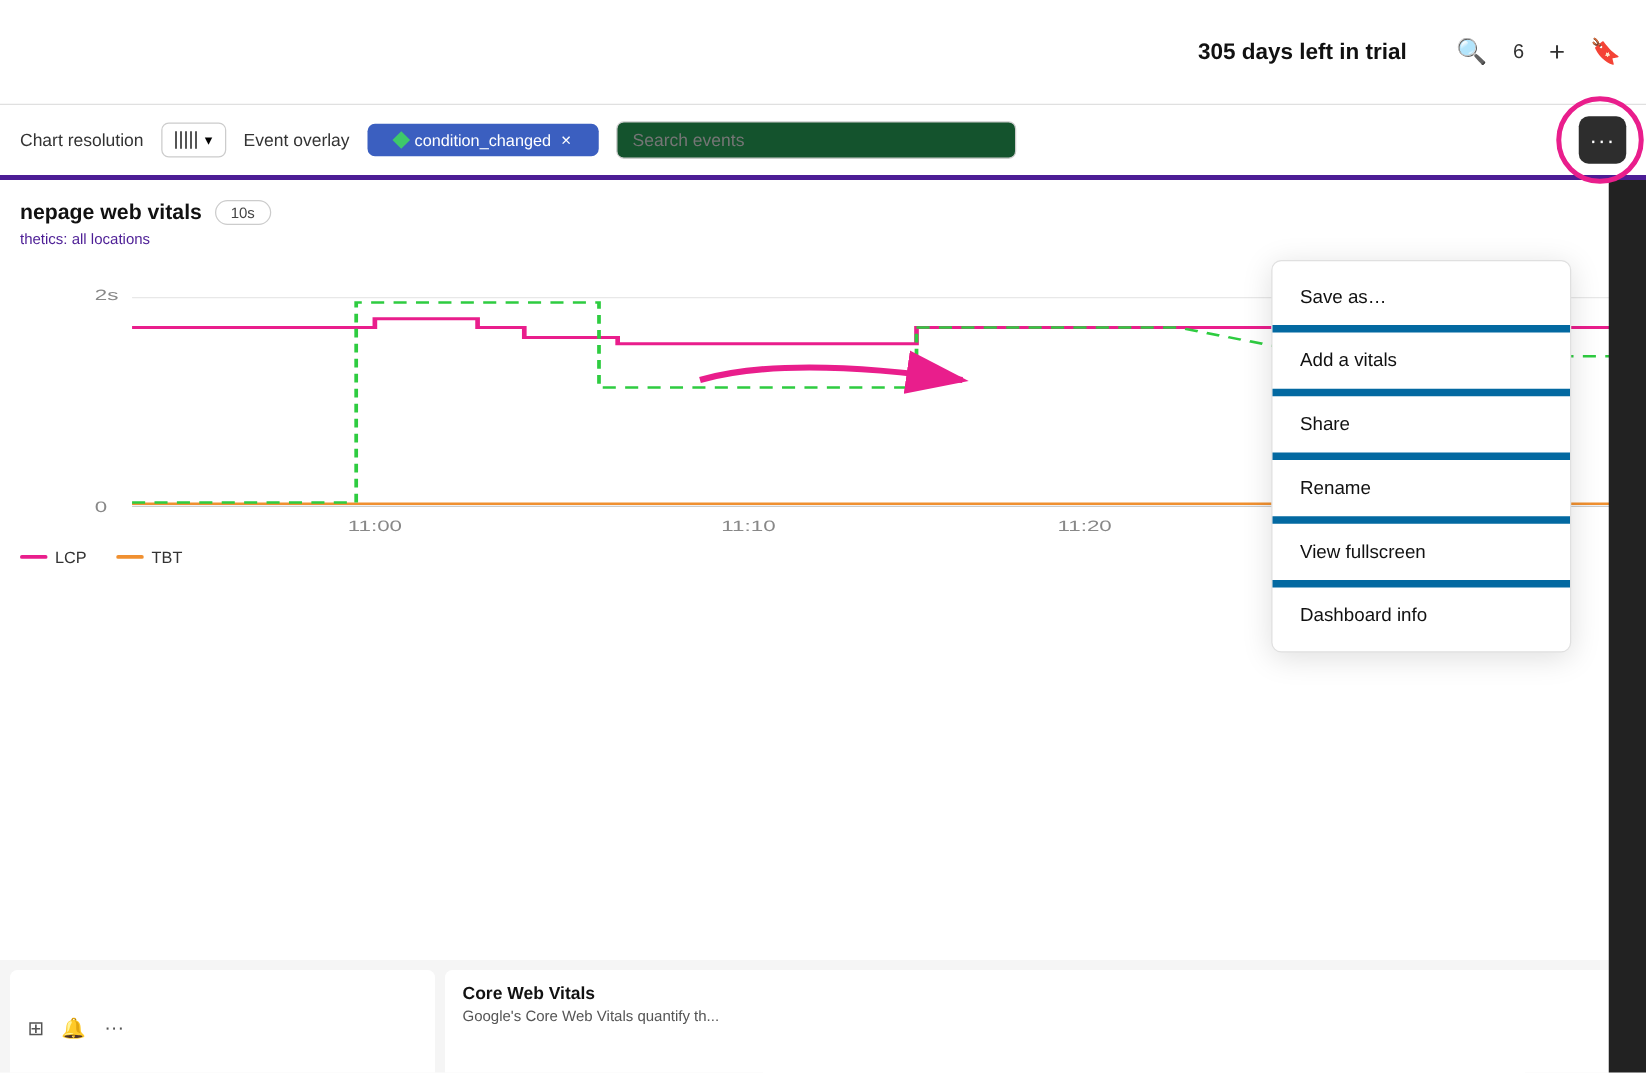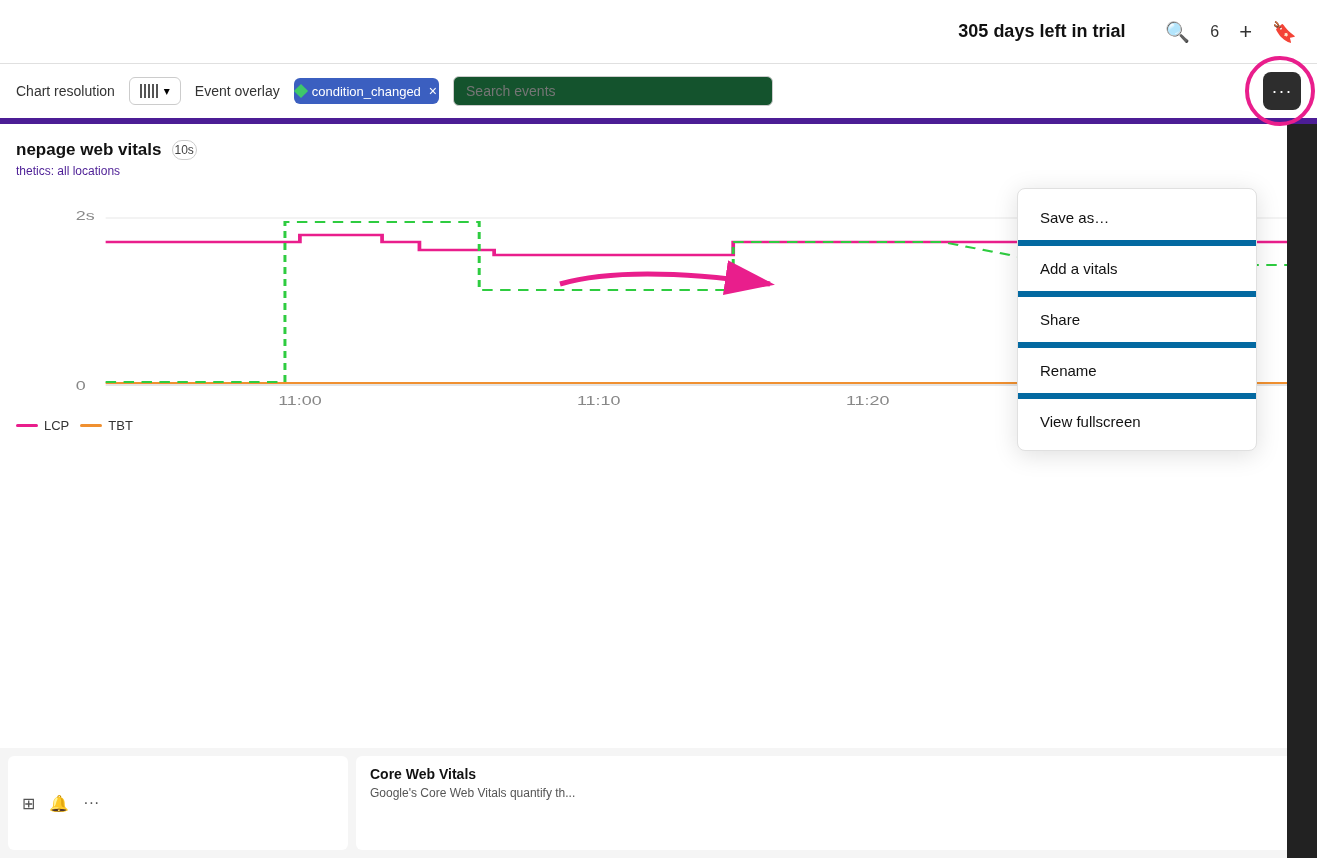--- a/index.html
+++ b/index.html
@@ -3,21 +3,21 @@
   <meta charset="utf-8">
   <style>
     * { margin: 0; padding: 0; box-sizing: border-box; }
     body { font-family: -apple-system, BlinkMacSystemFont, 'Segoe UI', sans-serif; background: #f5f5f5; width: 1317px; height: 858px; overflow: hidden; position: relative; }
 
     
     .top-bar {
       display: flex;
       align-items: center;
       justify-content: flex-end;
-      height: 64px;
+      height: 84px;
       background: #fff;
       border-bottom: 1px solid #e0e0e0;
       padding: 0 20px;
       gap: 20px;
     }
     .trial-text {
       font-weight: 700;
       font-size: 18px;
       color: #111;
       margin-right: 20px;
@@ -33,21 +33,21 @@
       color: #333;
       font-weight: 500;
     }
 
     
     .toolbar {
       display: flex;
       align-items: center;
       height: 60px;
       background: #fff;
-      border-bottom: 6px solid #4c1d95;
+      border-bottom: 4px solid #4c1d95;
       padding: 0 16px;
       gap: 14px;
       position: relative;
     }
     .toolbar-label {
       font-size: 14px;
       color: #333;
       font-weight: 400;
     }
     .chart-resolution-btn {
@@ -70,21 +70,21 @@
         transparent 2px, transparent 4px
       );
     }
     .event-tag {
       display: flex;
       align-items: center;
       gap: 6px;
       background: #3b5fc0;
       color: #fff;
       border-radius: 6px;
-      padding: 5px 2px;
+      padding: 5px 22px;
       font-size: 13px;
       font-weight: 500;
     }
     .event-tag-diamond {
       width: 10px; height: 10px;
       background: #3ec96a;
       transform: rotate(45deg);
       display: inline-block;
       flex-shrink: 0;
     }
@@ -161,41 +161,41 @@
       margin-bottom: 4px;
     }
     .chart-title {
       font-size: 17px;
       font-weight: 600;
       color: #111;
     }
     .interval-badge {
       border: 1px solid #ccc;
       border-radius: 12px;
-      padding: 2px 2px;
+      padding: 2px 12px;
       font-size: 12px;
       color: #444;
     }
     .chart-subtitle {
       font-size: 12px;
       color: #4c1d95;
       margin-bottom: 12px;
     }
 
     
     .chart-svg-container {
       width: 100%;
       height: 220px;
       position: relative;
     }
 
     
     .chart-legend {
       display: flex;
-      gap: 11px;
+      gap: 24px;
       margin-top: 8px;
       font-size: 13px;
       color: #333;
       align-items: center;
     }
     .legend-item {
       display: flex; align-items: center; gap: 6px;
     }
     .legend-line {
       width: 22px; height: 3px; border-radius: 2px;
@@ -387,14 +387,15 @@
       <path d="M10,30 Q80,10 220,30" stroke="#e91e8c" stroke-width="5" fill="none" marker-end="url(#arrowhead)"></path>
     </svg>
   </div>
 
   <div class="dropdown-menu">
     <div class="dropdown-item">Save as…</div>
     <div class="dropdown-item">Add a vitals</div>
     <div class="dropdown-item">Share</div>
     <div class="dropdown-item">Rename</div>
     <div class="dropdown-item">View fullscreen</div>
+    <div class="dropdown-item">Dashboard info</div>
   </div>
 </div>
 
 </body></html>

